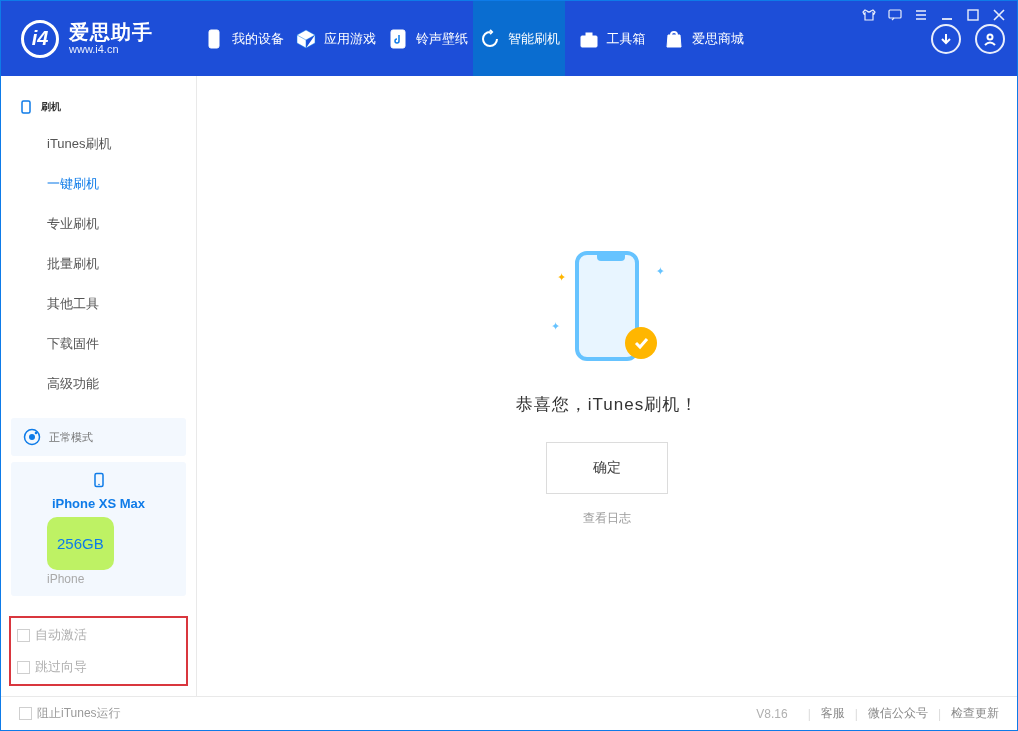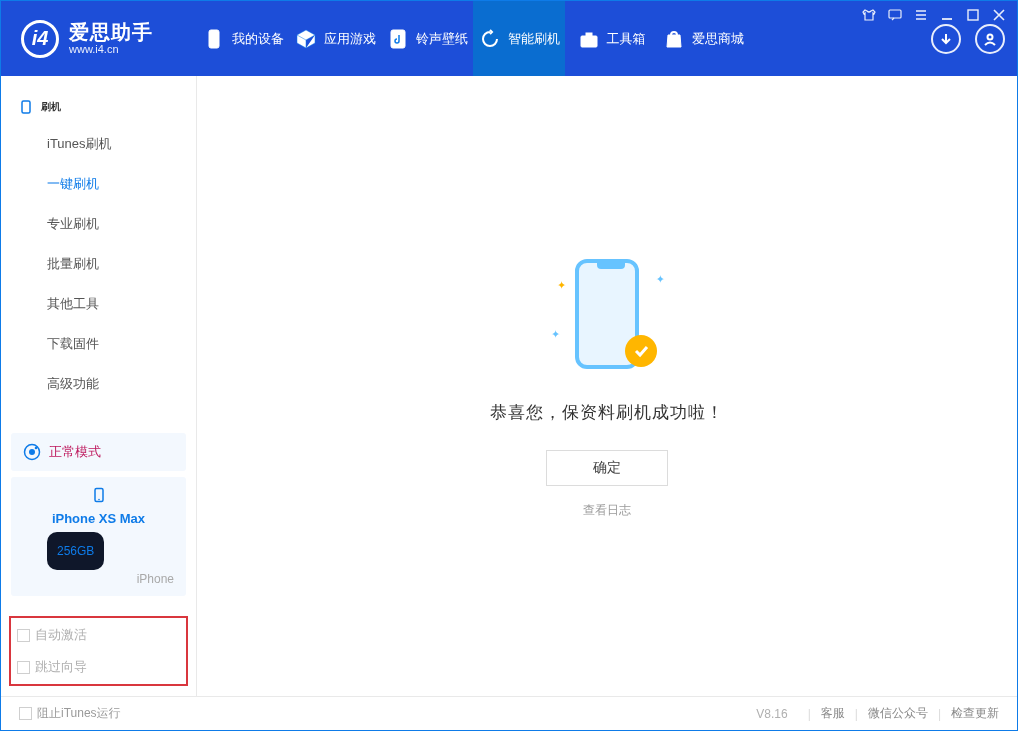--- a/index.html
+++ b/index.html
@@ -70,41 +70,41 @@
 .side-group-title .sg-icon { width:14px; height:14px; display:flex; align-items:center; justify-content:center; }
 .side-group-title .sg-icon svg { width:14px; height:14px; }
 .side-item {
   padding: 11px 18px 11px 46px; cursor:pointer; color:#555;
 }
 .side-item.active { color:#0e7be8; }
 
 .side-status {
   background:#f3f8fe; margin: 6px 10px; padding: 10px 12px;
   display:flex; align-items:center; gap:8px; border-radius:3px;
-  color:#be185d; font-size:13px;
+  color:#737373; font-size:11px;
 }
 .status-dot {
   width:18px; height:18px; border-radius:50%;
   display:flex; align-items:center; justify-content:center;
 }
 .status-dot svg { width:18px; height:18px; }
 
 .side-device {
   background:#f3f8fe; margin: 0 10px 8px 10px; padding: 10px 12px;
   border-radius:3px;
 }
 .dev-top { display:flex; align-items:center; gap:8px; color:#0e7be8; font-weight:bold; font-size:13px;flex-direction:column;}
 .dev-top .dev-icon { width:16px; height:16px; }
 .dev-top .dev-icon svg { width:16px; height:16px; }
 .dev-badge {
   display:inline-block; margin: 6px 0 2px 24px;
-  background:#0f172a; color:#0e7be8; font-size:12px;
-  padding: 12px 10px; border-radius: 10px;
-}
-.dev-sub { color:#a9a9a9; font-size:12px;text-align:right; }
+  background:#bef264; color:#0e7be8; font-size:15px;
+  padding: 18px 10px; border-radius: 10px;
+}
+.dev-sub { margin-left:24px; color:#a9a9a9; font-size:12px; }
 
 .side-checks {
   border: 2px solid #d9363e; margin: 12px 8px 10px 8px; padding: 8px 6px;
   display:flex; gap: 14px; color:#b0b0b0; font-size:13px;flex-direction:column;
 }
 .side-checks label { display:flex; align-items:center; gap:5px; cursor:pointer; }
 .sq-check {
   width:13px; height:13px; border:1px solid #cfcfcf; background:#fff;
   display:inline-block;
 }
@@ -124,21 +124,21 @@
 }
 .check-badge svg { width:18px; height:18px; stroke:#fff; stroke-width:3; fill:none; }
 .spark { position:absolute; font-size:11px; color:#ffb600; }
 .spark.a { left:10px; top:26px; }
 .spark.b { right:2px; top:20px; color:#66c3ff;}
 .spark.c { left:4px; bottom:42px; color:#66c3ff;}
 
 .success-msg { font-size:17px; color:#333; margin-bottom: 26px; letter-spacing:1px; }
 .ok-btn {
   border:1px solid #dcdcdc; background:#fff; color:#444;
-  padding: 8px 46px; font-size:14px; cursor:pointer; margin-bottom: 16px;
+  padding: 16px 46px; font-size:14px; cursor:pointer; margin-bottom: 16px;
 }
 .view-log { color:#9a9a9a; font-size:12px; cursor:pointer; }
 
 
 .footer {
   height: 34px; border-top:1px solid #e9e9e9;
   display:flex; align-items:center; padding: 0 18px;
   font-size:12px; color:#9a9a9a;
 }
 .footer label { display:flex; align-items:center; gap:5px; cursor:pointer;}
@@ -327,21 +327,21 @@
         <span class="spark c">✦</span>
         <div class="phone-shape">
             <div class="phone-notch"></div>
           </div>
         <div class="check-badge">
             <svg viewBox="0 0 18 18">
               <path d="M4 9 L8 13 L15 5"></path>
             </svg>
           </div>
       </div>
-      <div class="success-msg">恭喜您，保资料刷机成功啦！</div>
+      <div class="success-msg">恭喜您，iTunes刷机！</div>
       <button class="ok-btn">确定</button>
       <span class="view-log">查看日志</span>
     </div>
   </div>
 
   <div class="footer">
     <label>
       <span class="sq-check"></span>
       <span>阻止iTunes运行</span>
     </label>

